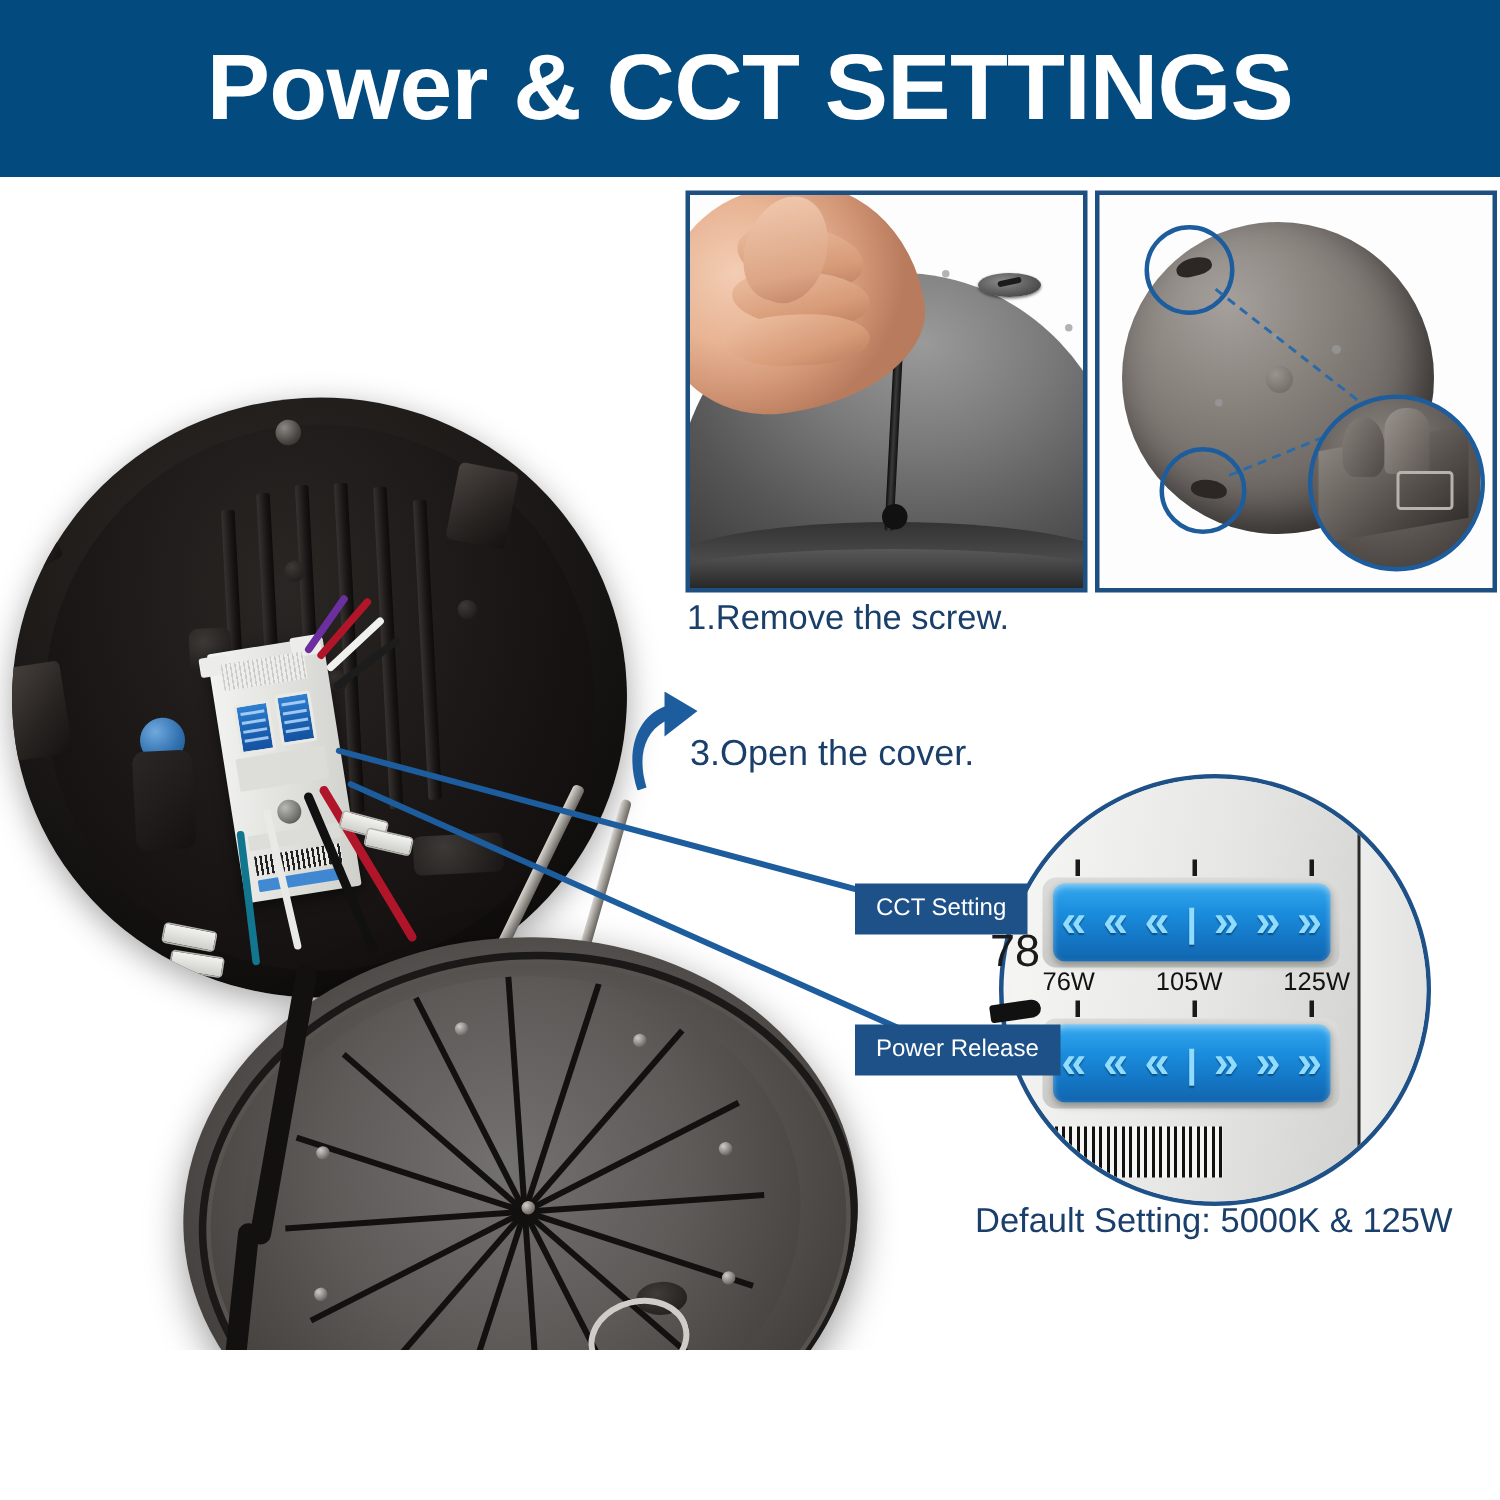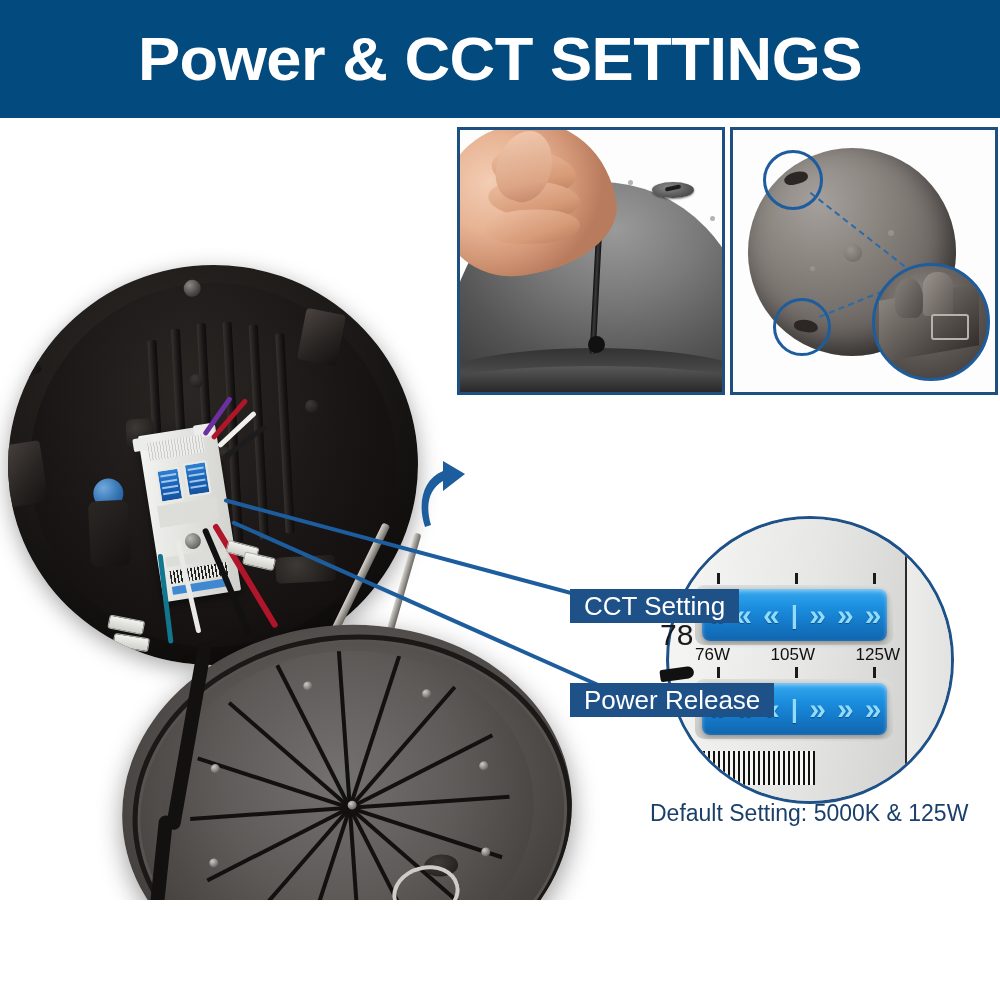--- a/index.html
+++ b/index.html
@@ -219,21 +219,21 @@
   #arrow3{position:absolute;left:417px;top:461px;width:60px;height:66px;}
 
   
   .leader{
     position:absolute;height:4px;background:#1d5d9e;transform-origin:0 50%;border-radius:2px;
   }
 
   
   .callout{
     position:absolute;background:#1d5188;color:#fff;
-    font-size:26px;font-family:"Liberation Sans",sans-serif;
+    font-size:16px;font-family:"Liberation Sans",sans-serif;
     display:flex;align-items:center;padding:0 14px;white-space:nowrap;
   }
   #callout-cct{left:570px;top:589px;height:34px;}
   #callout-pw{left:570px;top:683px;height:34px;}
 
   
   #magnifier{
     position:absolute;left:666px;top:516px;width:282px;height:282px;
     border-radius:50%;border:3px solid #1d5188;overflow:hidden;
     background:linear-gradient(120deg,#fbfbfb 0%,#ebebeb 40%,#dcdcdc 100%);
@@ -411,20 +411,21 @@
     <div class="p1-dot" style="left:250px;top:86px;width:5px;height:5px;"></div>
     <div class="driver-shaft"></div>
     <div class="driver-tip"></div>
     <div class="hand">
       <div class="finger" id="f1"></div>
       <div class="finger" id="f2"></div>
       <div class="finger" id="f3"></div>
       <div class="finger" id="thumb"></div>
     </div>
   </div>
+  <div class="caption" id="cap1">1.Remove the screw.</div>
 
   <div class="photo-panel" id="panel-clips">
     <div id="p2-dome">
       <div class="p2-clip" style="left:36px;top:24px;"></div>
       <div class="p2-clip" style="left:46px;top:172px;transform:rotate(8deg);"></div>
       <div class="p1-dot" style="left:100px;top:74px;width:5px;height:5px;"></div>
       <div class="p1-dot" style="left:62px;top:118px;width:5px;height:5px;"></div>
       <div class="p1-dot" style="left:140px;top:82px;width:6px;height:6px;"></div>
       <div class="boss" style="left:96px;top:96px;width:18px;height:18px;background:radial-gradient(circle at 35% 30%,#9a948f,#6a645f);"></div>
     </div>
@@ -437,20 +438,21 @@
       <div class="clip-body" id="cb3"></div>
       <div class="clip-body" id="cb2"></div>
       <div class="clip-body" id="cb4"></div>
     </div>
   </div>
 
   <svg id="arrow3" viewBox="0 0 60 66">
     <path d="M14 64 C 8 44, 12 28, 26 20 L 26 30 L 48 13 L 26 0 L 26 10
              C 6 18, 0 42, 8 66 Z" fill="#1d5d9e"></path>
   </svg>
+  <div class="caption" id="cap3">3.Open the cover.</div>
 
   <div class="leader" style="left:224px;top:498px;width:412px;transform:rotate(15deg);"></div>
   <div class="leader" style="left:232px;top:520px;width:420px;transform:rotate(24deg);"></div>
 
   <div id="magnifier">
     <div id="mag-inner">
       <div class="mag-body"></div>
       <div class="mag-side">
         
         

